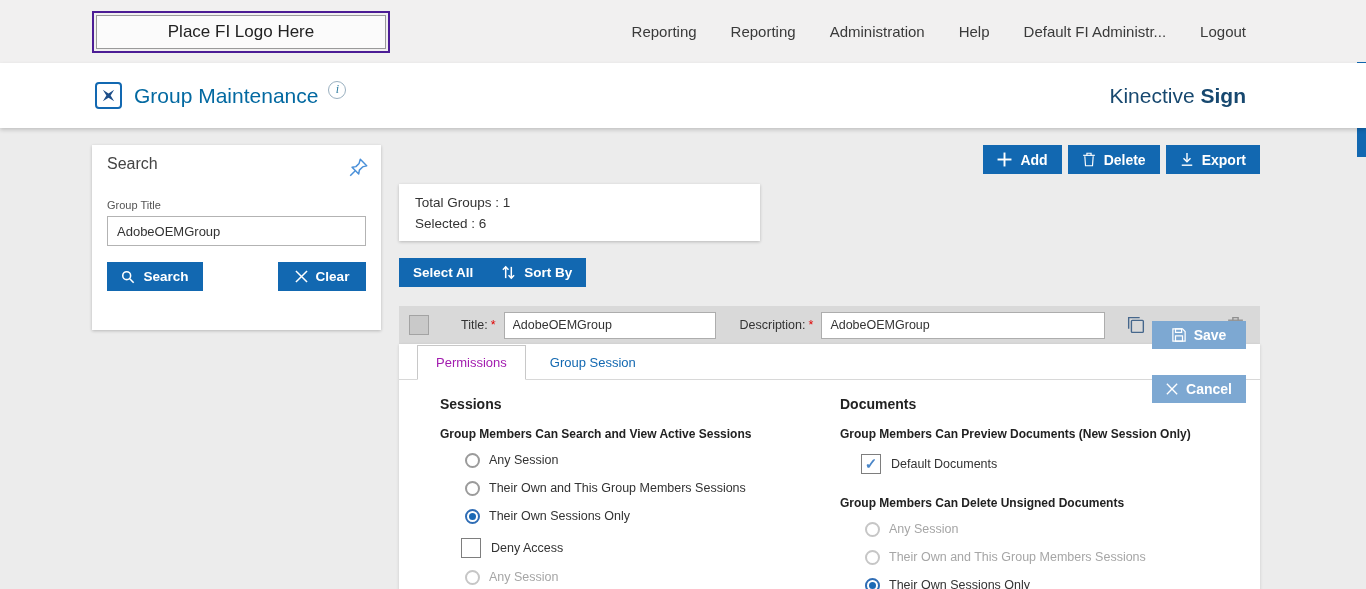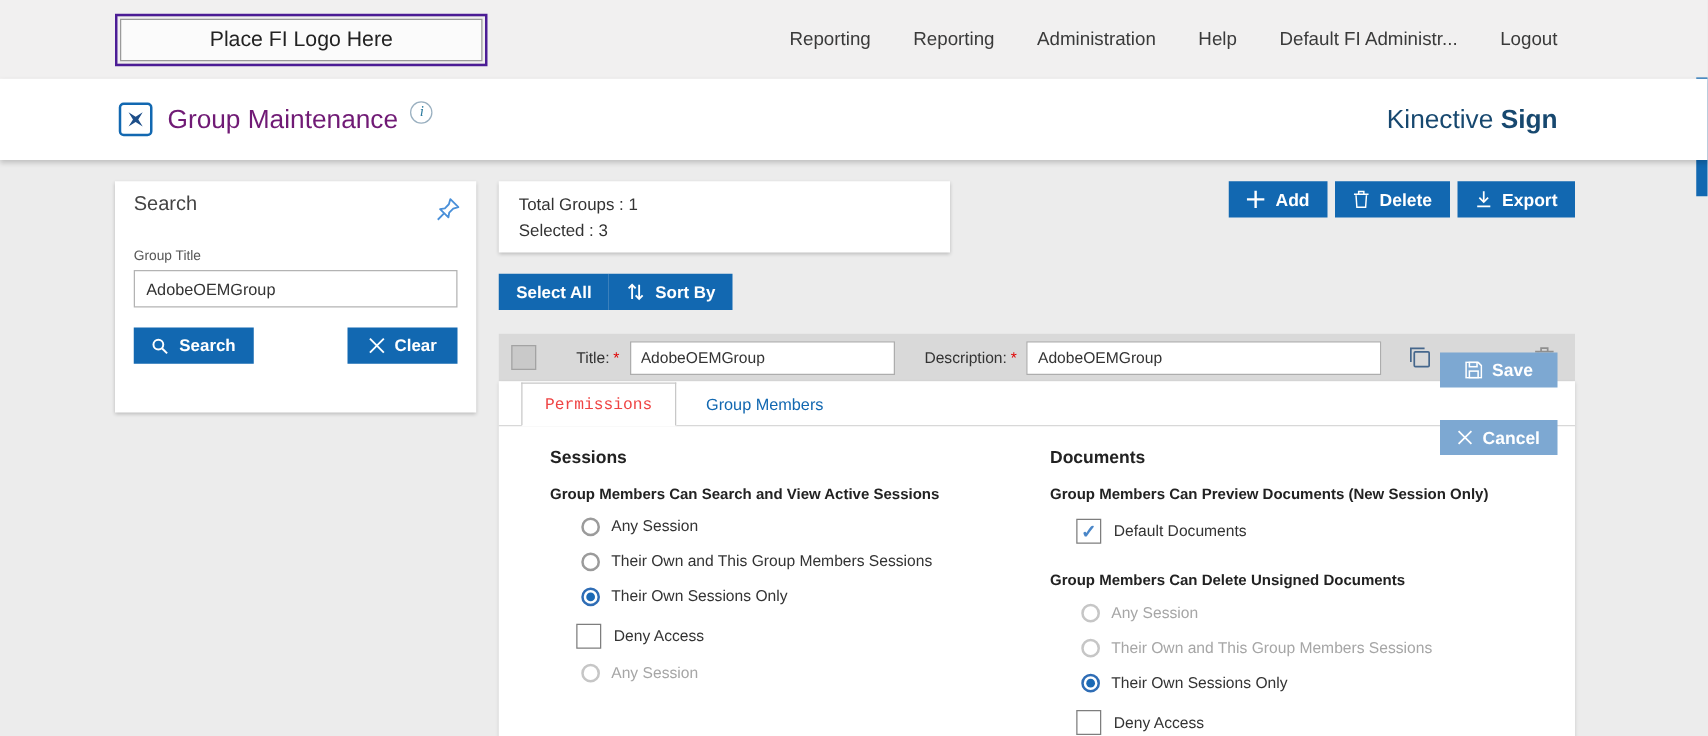--- a/index.html
+++ b/index.html
@@ -8,21 +8,21 @@
 
   
   .topbar { height:63px; background:#f1f0f0; display:flex; align-items:center; padding:0 120px 0 92px; }
   .logo-box { width:298px; height:42px; border:2px solid #4c1d95; box-shadow:inset 0 0 0 2px #f1f0f0, inset 0 0 0 3px #9a9a9a; background:#fbfbfb; display:flex; align-items:center; justify-content:center; font-size:17px; color:#222; }
   .topnav { margin-left:auto; display:flex; align-items:center; gap:34px; font-size:15px; color:#3a3a3a; }
   .topnav span { cursor:pointer; white-space:nowrap; }
 
   
   .appbar { height:65px; background:#fff; display:flex; align-items:center; padding:0 120px 0 95px; box-shadow:0 2px 4px rgba(0,0,0,.18); position:relative; z-index:5; }
   .app-icon { width:27px; height:27px; border:2px solid #1268b1; border-radius:4px; background:#fff; display:flex; align-items:center; justify-content:center; margin-right:12px; }
-  .page-title { font-size:21px; color:#701a75; }
+  .page-title { font-size:21px; color:#0369a1; }
   .info-icon { width:18px; height:18px; border:1px solid #9ab0c0; border-radius:50%; margin-left:10px; margin-top:-12px; display:flex; align-items:center; justify-content:center; font-family:"Liberation Serif", serif; font-style:italic; font-size:12px; color:#2b7a9e; }
   .brand { margin-left:auto; font-size:21px; color:#17486f; }
   .brand b { font-weight:700; }
 
   
   .main { display:flex; gap:18px; padding:17px 106px 0 92px; }
   .card { background:#fff; box-shadow:0 1px 3px rgba(0,0,0,.22); }
 
   
   .search-card { width:289px; height:185px; padding:4px 15px; position:relative; flex:none; }
@@ -33,41 +33,41 @@
   .search-btns { display:flex; justify-content:space-between; margin-top:16px; }
 
   
   .btn { display:inline-flex; align-items:center; justify-content:center; gap:8px; background:#1268b1; color:#fff; font-weight:700; font-size:14px; border:none; height:29px; padding:0 14px; cursor:pointer; font-family:inherit; }
   .btn-sm { height:29px; font-size:13.5px; }
   .btn-muted { background:#7da8d2; height:28px; font-size:14px; }
 
   
   .content { flex:1; min-width:0; }
   .row1 { display:flex; justify-content:space-between; align-items:flex-start; }
-  .summary { width:361px; height:57px; padding:8px 16px; font-size:13.5px; color:#333; line-height:21px; }
+  .summary { width:361px; height:57px; padding:8px 16px; font-size:13.5px; color:#333; line-height:21px;margin-top:39px; }
   .top-actions { display:flex; gap:6px; }
   .row2 { display:flex; margin-top:17px; }
 
   
   .group-row { margin-top:19px; background:#d9d9d9; height:38px; display:flex; align-items:center; padding:0 10px; gap:8px; }
   .row-check { width:20px; height:20px; background:#c9c9c9; border:1px solid #a3a3a3; margin-right:24px; cursor:pointer; }
   .row-label { font-size:12.5px; color:#333; white-space:nowrap; }
   .req { color:#e00000; margin-left:3px; }
   .group-row input { height:27px; border:1px solid #adadad; font-size:12.5px; padding:0 8px; color:#333; font-family:inherit; }
   .inp-title { width:212px; margin-right:16px; }
   .inp-desc { width:284px; }
   .icon-btn { background:none; border:none; cursor:pointer; display:flex; align-items:center; padding:2px; }
   .copy-btn { margin-left:10px; }
   .trash-btn { margin-left:auto; margin-right:4px; }
 
   
   .panel { background:#fff; box-shadow:0 1px 3px rgba(0,0,0,.15); }
   .tabbar { display:flex; align-items:center; height:36px; padding:0 14px 0 18px; border-bottom:1px solid #d8d8d8; }
   .tab { height:35px; margin-bottom:-1px; display:flex; align-items:center; padding:0 18px; font-size:13px; cursor:pointer; }
-  .tab.active { background:#fff; border:1px solid #c8c8c8; border-bottom:1px solid #fff; color:#ef4444;font-family:Liberation Mono, monospace; }
+  .tab.active { background:#fff; border:1px solid #c8c8c8; border-bottom:1px solid #fff; color:#a21caf; }
   .tab.link { color:#1268b1; margin-left:6px; }
   .tab-actions { margin-left:auto; display:flex; gap:26px;flex-direction:column; }
 
   
   .perm-grid { display:flex; padding:10px 0 40px 41px; }
   .pcol-left { width:400px; flex:none; }
   .pcol-right { flex:1; }
   .pcol h3 { font-size:14px; font-weight:700; color:#222; margin-top:6px; }
   .plabel { font-size:12px; font-weight:700; color:#222; margin-top:15px; }
   .opt { display:flex; align-items:center; gap:9px; margin:10px 0 0 25px; font-size:12.5px; color:#333; cursor:pointer; height:18px; }
@@ -144,21 +144,21 @@
         <span>Clear</span>
       </button>
     </div>
   </aside>
 
   <section class="content">
 
     <div class="row1">
       <div class="card summary">
         <div>Total Groups : 1</div>
-        <div>Selected : 3</div>
+        <div>Selected : 6</div>
       </div>
       <div class="top-actions">
         <button class="btn">
           <svg width="15" height="15" viewBox="0 0 14 14" stroke="#fff" stroke-width="1.8">
               <line x1="7" y1="0.5" x2="7" y2="13.5"></line>
               <line x1="0.5" y1="7" x2="13.5" y2="7"></line>
             </svg>
           <span>Add</span>
         </button>
         <button class="btn">
@@ -212,21 +212,21 @@
             <path d="M3 5 L3.8 16.5 H12.2 L13 5"></path>
             <line x1="1" y1="4" x2="15" y2="4"></line>
             <path d="M5.5 4 V1.5 H10.5 V4"></path>
           </svg>
       </button>
     </div>
 
     <div class="panel">
       <div class="tabbar">
         <div class="tab active">Permissions</div>
-        <div class="tab link">Group Members</div>
+        <div class="tab link">Group Session</div>
         <div class="tab-actions">
           <button class="btn btn-muted">
             <svg width="14" height="14" viewBox="0 0 16 16" fill="none" stroke="#fff" stroke-width="1.4">
                 <path d="M1 1 H12 L15 4 V15 H1 Z"></path>
                 <rect x="4" y="9" width="8" height="6"></rect>
                 <rect x="4" y="1" width="7" height="4"></rect>
               </svg>
             <span>Save</span>
           </button>
           <button class="btn btn-muted">

